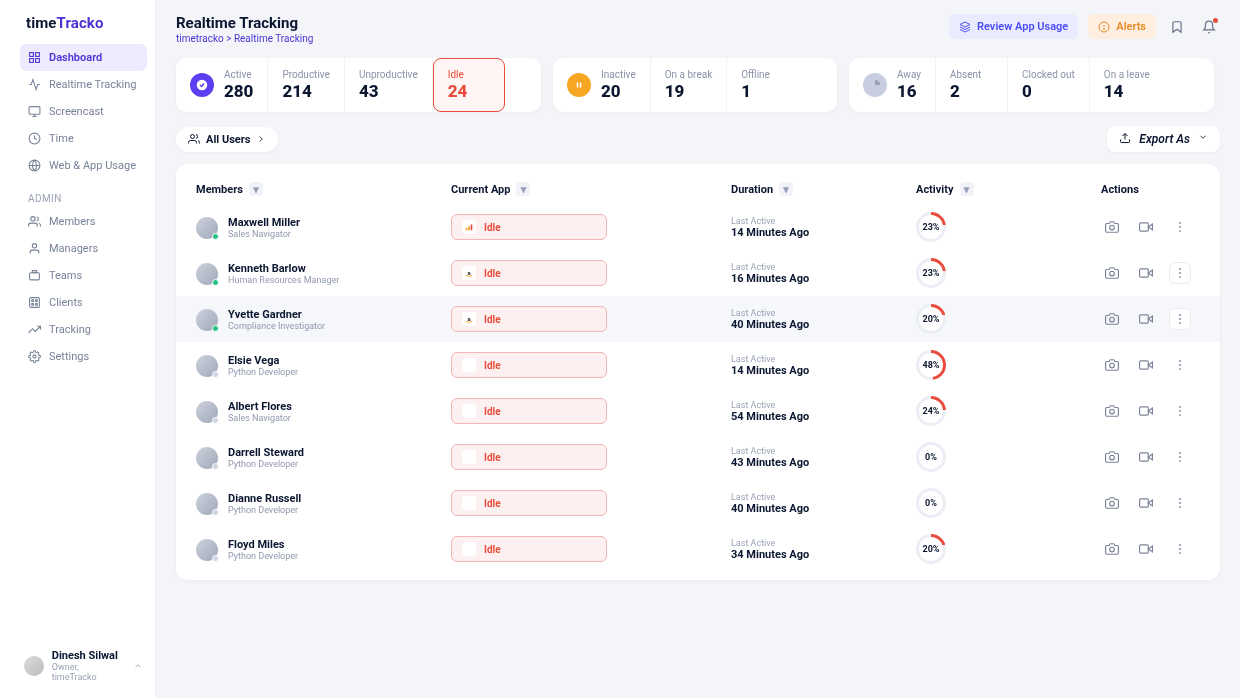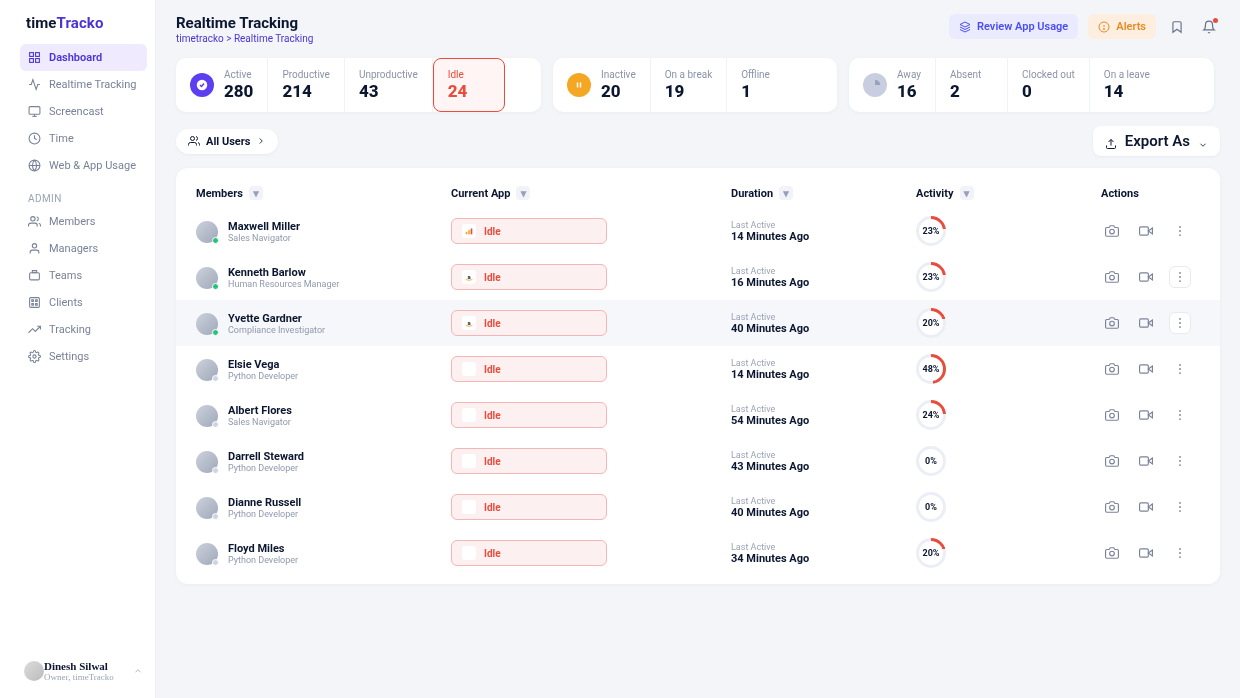--- a/index.html
+++ b/index.html
@@ -9,21 +9,21 @@
   
   .sidebar { width:156px; background:#fff; display:flex; flex-direction:column; padding:14px 8px 10px 20px; border-right:1px solid #eef0f6; }
   .brand { padding:0 6px 12px 6px; font-weight:700; font-size:15px; letter-spacing:.1px; }
   .brand .time { color:#0b1630; }
   .brand .tracko { color:#4b34d4; }
   .nav { display:flex; flex-direction:column; gap:0; }
   .nav-item { display:flex; align-items:center; gap:8px; padding:7px 8px; font-size:11px; color:#788298; border-radius:6px; cursor:pointer; }
   .nav-item.active { background:#efeafe; color:#4b34d4; font-weight:600; }
   .nav-item svg { width:13px; height:13px; flex:0 0 auto; }
   .section-label { font-size:10px; letter-spacing:.4px; color:#9aa3b5; padding:14px 8px 4px 8px; }
-  .user-card { margin-top:auto; display:flex; align-items:center; padding:6px 4px;font-family:Liberation Serif, serif; }
+  .user-card { margin-top:auto; display:flex; align-items:center; gap:8px; padding:6px 4px; }
   .user-avatar { width:20px; height:20px; border-radius:50%; background:linear-gradient(135deg,#ddd,#bbb); }
   .user-info .name { font-size:11px; font-weight:700; color:#0b1630; }
   .user-info .role { font-size:9px; color:#9aa3b5; }
   .user-caret { margin-left:auto; color:#9aa3b5; }
 
   
   .main { flex:1; padding:14px 20px 20px 20px; overflow:hidden; }
   .topbar { display:flex; align-items:flex-start; justify-content:space-between; }
   .title-block .title { font-size:15px; font-weight:700; color:#0b1630; }
   .breadcrumb { font-size:10px; color:#4b34d4; margin-top:1px; }
@@ -49,21 +49,21 @@
   .stat-icon.orange { background:#f5a623; color:#fff; }
   .stat-icon.gray { background:#c9cde0; color:#fff; }
   .stat-label { font-size:10px; color:#8a93a8; }
   .stat-value { font-size:17px; font-weight:800; color:#0b1630; margin-top:1px; }
   .stat-cell.idle-highlight { border:1px solid #e74c3c; border-radius:8px; background:#fff5f5; }
   .stat-cell.idle-highlight .stat-label, .stat-cell.idle-highlight .stat-value { color:#e74c3c; }
 
   
   .filters { display:flex; align-items:center; justify-content:space-between; margin-top:14px; }
   .chip { background:#fff; border-radius:18px; display:flex; align-items:center; gap:6px; padding:6px 12px; font-size:11px; font-weight:700; color:#0b1630; box-shadow:0 1px 3px rgba(15,25,55,.05); cursor:pointer; }
-  .export { background:#fff; border-radius:8px; display:flex; align-items:flex-end; gap:8px; padding:6px 12px; font-size:15px; font-weight:600; color:#0b1630; box-shadow:0 1px 3px rgba(15,25,55,.05); cursor:pointer; }
+  .export { background:#fff; border-radius:8px; display:flex; align-items:flex-start; gap:8px; padding:6px 12px; font-size:12px; font-weight:600; color:#0b1630; box-shadow:0 1px 3px rgba(15,25,55,.05); cursor:pointer;font-style:italic; }
 
   
   .table { background:#fff; border-radius:12px; margin-top:12px; padding:10px 0 8px 0; box-shadow:0 1px 5px rgba(15,25,55,.04); }
   .table-head, .row { display:grid; grid-template-columns: 255px 280px 185px 185px 120px; align-items:center; padding:8px 20px; }
   .table-head { font-size:11px; font-weight:700; color:#0b1630; }
   .th { display:flex; align-items:center; gap:6px; }
   .th .sbtn { width:14px; height:14px; border-radius:4px; background:#f1f3f9; display:inline-flex; align-items:center; justify-content:center; color:#97a0b6; }
   .row { font-size:11px; }
   .row.hover { background:#f6f7fb; }
   .member { display:flex; align-items:flex-end; gap:10px; }

